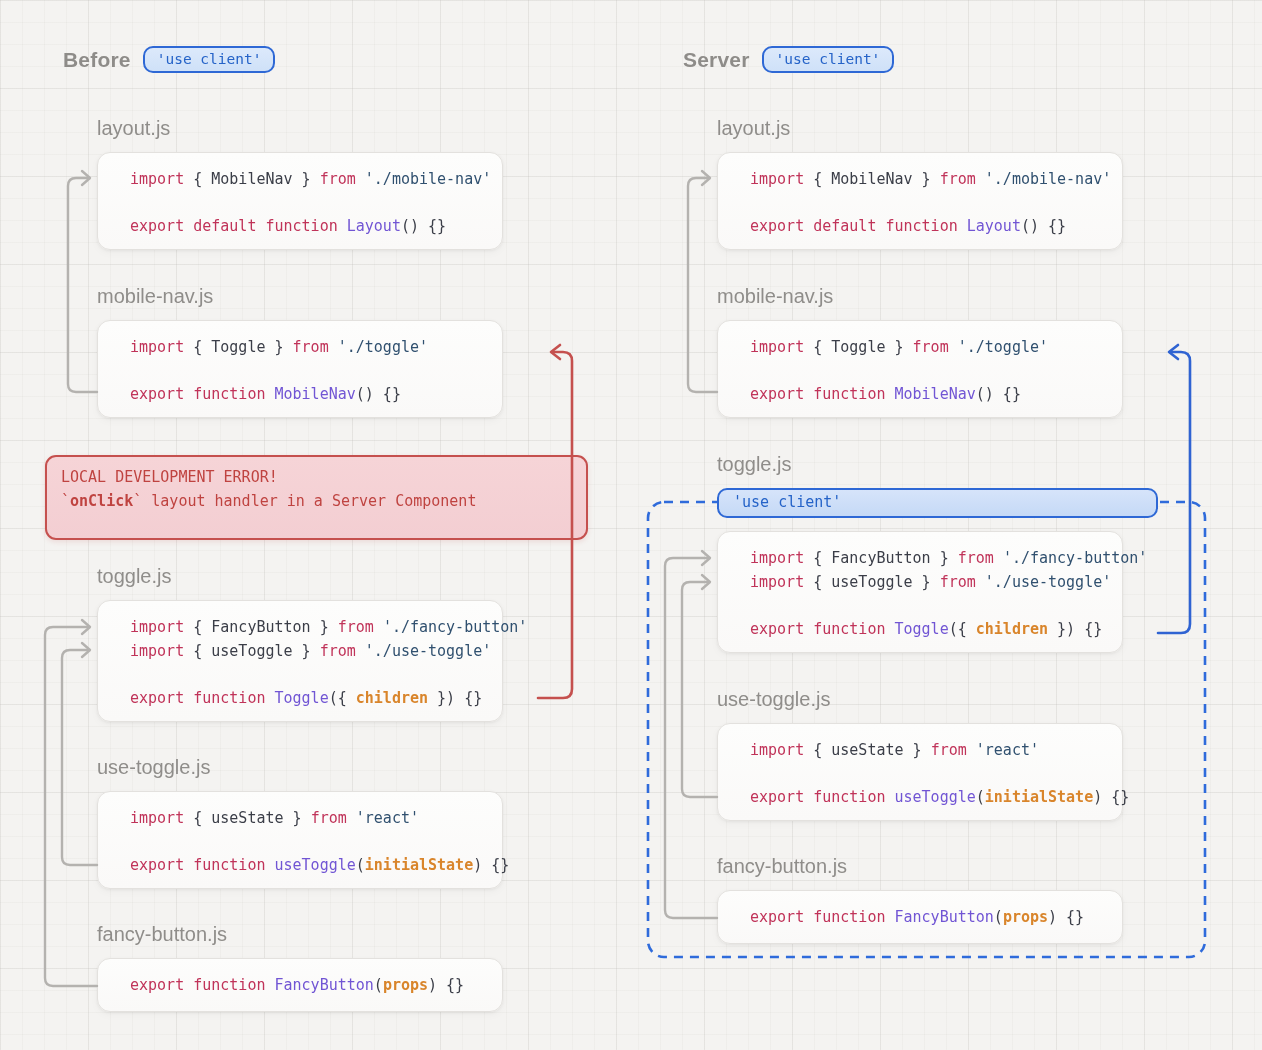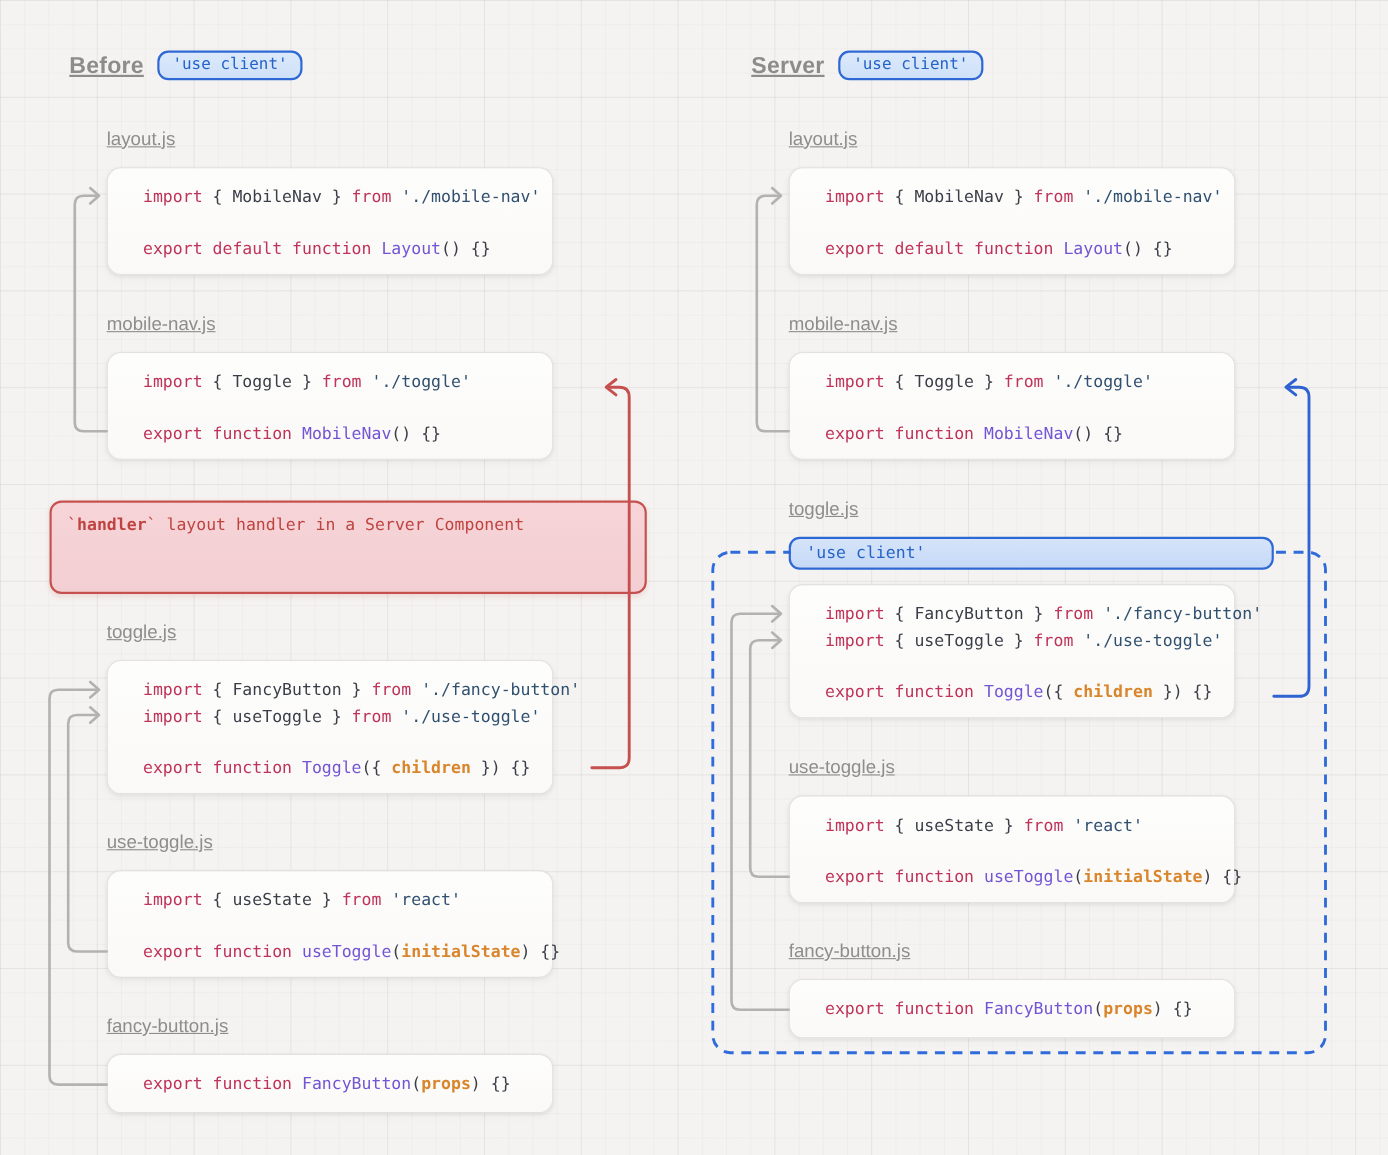--- a/index.html
+++ b/index.html
@@ -14,27 +14,27 @@
     background-size:88px 88px,88px 88px,22px 22px,22px 22px;
     font-family:"Liberation Sans", sans-serif;
   }
   .abs{position:absolute;}
   svg.layer{position:absolute;left:0;top:0;pointer-events:none;}
   svg.under{z-index:1;}
   .content{z-index:2;}
   svg.over{z-index:3;}
 
   .title-row{display:flex;align-items:center;gap:12px;z-index:2;}
-  .ttl{font-size:21px;font-weight:bold;color:#8e8c89;letter-spacing:.2px;text-decoration:underline;}
+  .ttl{font-size:21px;font-weight:bold;color:#8e8c89;letter-spacing:.2px;}
   .badge{
     font-family:"DejaVu Sans Mono", monospace;font-size:14.5px;color:#2563c8;
     border:2px solid #2e68d5;border-radius:10px;padding:3px 12px 4px 12px;
     background:linear-gradient(180deg,#dcE9fb,#cfe1f8);
   }
-  .file-label{font-size:17px;color:#8f8d8a;z-index:2;text-decoration:underline;}
+  .file-label{font-size:20px;color:#8f8d8a;z-index:2;}
   .code-box{
     width:406px;box-sizing:border-box;border:1px solid #e3e1de;border-radius:13px;
     background:linear-gradient(180deg,#fdfdfc,#faf9f8);
     box-shadow:0 1px 3px rgba(0,0,0,.05), 0 3px 8px rgba(0,0,0,.03);
     padding:15px 32px;z-index:2;
   }
   .code-box .cl, .error-box .cl{white-space:pre;}
   .code-box .cl{height:23.5px;line-height:23.5px;font-family:"DejaVu Sans Mono", monospace;font-size:15px;}
   .tk-k{color:#c03359;}
   .tk-p{color:#3b3e48;}
@@ -81,21 +81,22 @@
       </div>
 
     <div class="abs file-label" style="left:97px;top:285px">mobile-nav.js</div>
     <div class="abs code-box" style="left:97px;top:320px;height:98px">
         <div class="cl"><span class="tk-k">import </span><span class="tk-p">{ Toggle } </span><span class="tk-k">from </span><span class="tk-s">'./toggle'</span></div>
         <div class="cl">&nbsp;</div>
         <div class="cl"><span class="tk-k">export function </span><span class="tk-f">MobileNav</span><span class="tk-p">() {}</span></div>
       </div>
 
     <div class="abs error-box" style="left:45px;top:455px;height:85px">
-        <div class="cl"><span class="tk-er">`</span><span class="tk-erb">handler</span><span class="tk-er">` layout handler in a Server Component</span></div>
+        <div class="cl"><span class="tk-er">LOCAL DEVELOPMENT ERROR!</span></div>
+        <div class="cl"><span class="tk-er">`</span><span class="tk-erb">onClick</span><span class="tk-er">` layout handler in a Server Component</span></div>
       </div>
 
     <div class="abs file-label" style="left:97px;top:565px">toggle.js</div>
     <div class="abs code-box" style="left:97px;top:600px;height:122px">
         <div class="cl"><span class="tk-k">import </span><span class="tk-p">{ FancyButton } </span><span class="tk-k">from </span><span class="tk-s">'./fancy-button'</span></div>
         <div class="cl"><span class="tk-k">import </span><span class="tk-p">{ useToggle } </span><span class="tk-k">from </span><span class="tk-s">'./use-toggle'</span></div>
         <div class="cl">&nbsp;</div>
         <div class="cl"><span class="tk-k">export function </span><span class="tk-f">Toggle</span><span class="tk-p">({ </span><span class="tk-a">children</span><span class="tk-p"> }) {}</span></div>
       </div>
 

